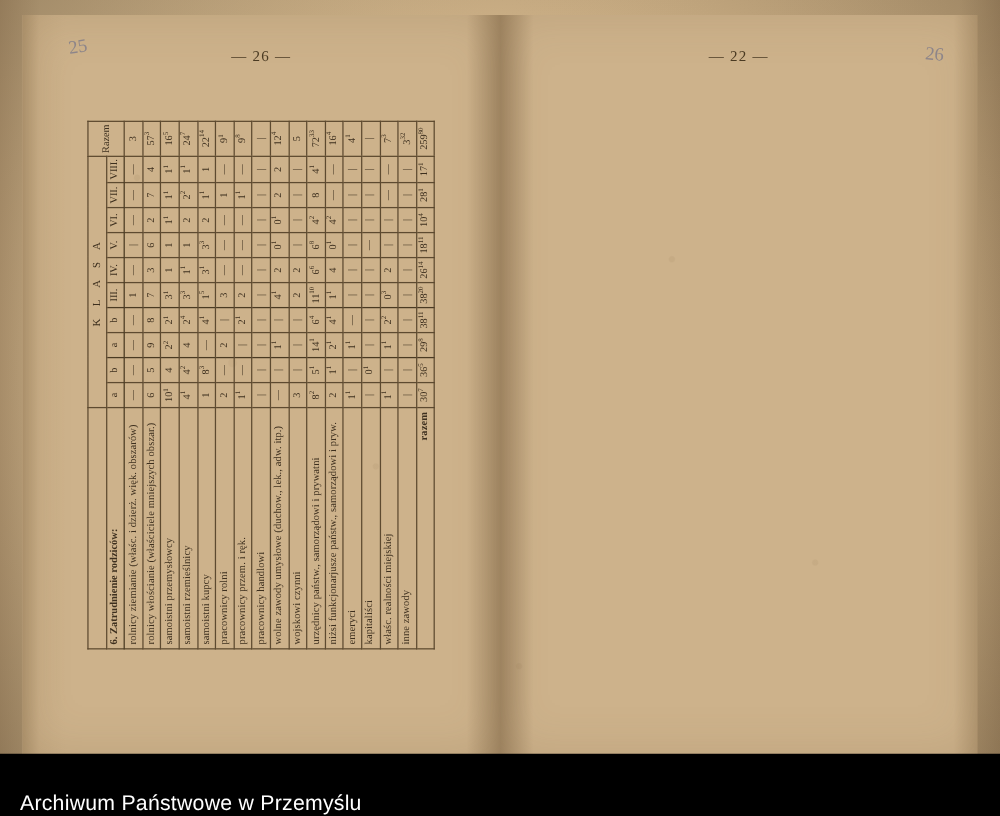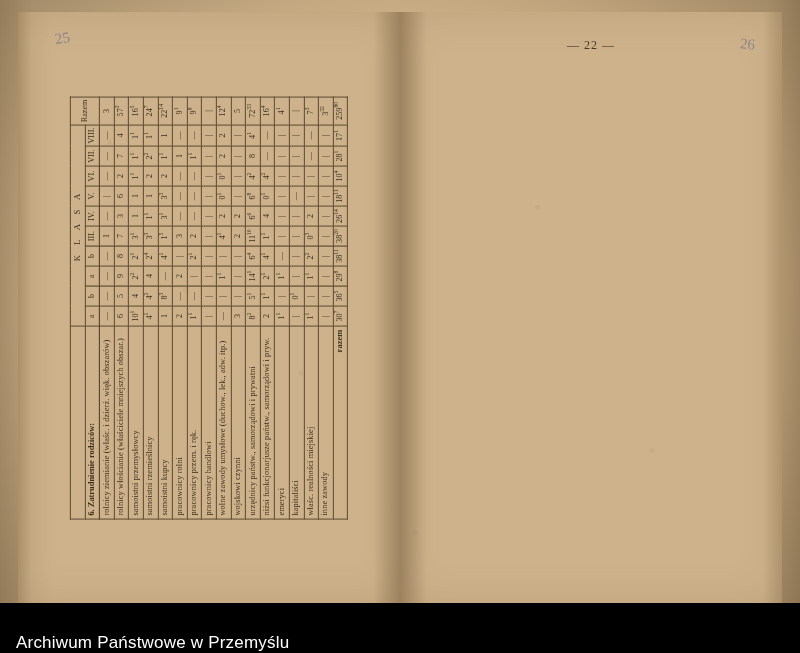--- a/index.html
+++ b/index.html
@@ -154,20 +154,21 @@
 <body>
 
 <div id="scan">
   <div class="surround"></div>
 
   <div class="spread">
     <div class="pageedges"></div>
     <div class="pageedges bottom"></div>
 
     <div class="leaf left">
+      <div class="pagenum ink" style="top:26px;">— 26 —</div>
 
       <div class="tablewrap">
         <div class="rot">
           <table class="stat">
             <tbody id="table-body">
                 <tr>
                   <th class="rowlabel"></th>
                   <th class="klasa-head" colspan="10">K L A S A</th>
                   <th class="razem-col" rowspan="2">Razem</th>
                 </tr>

